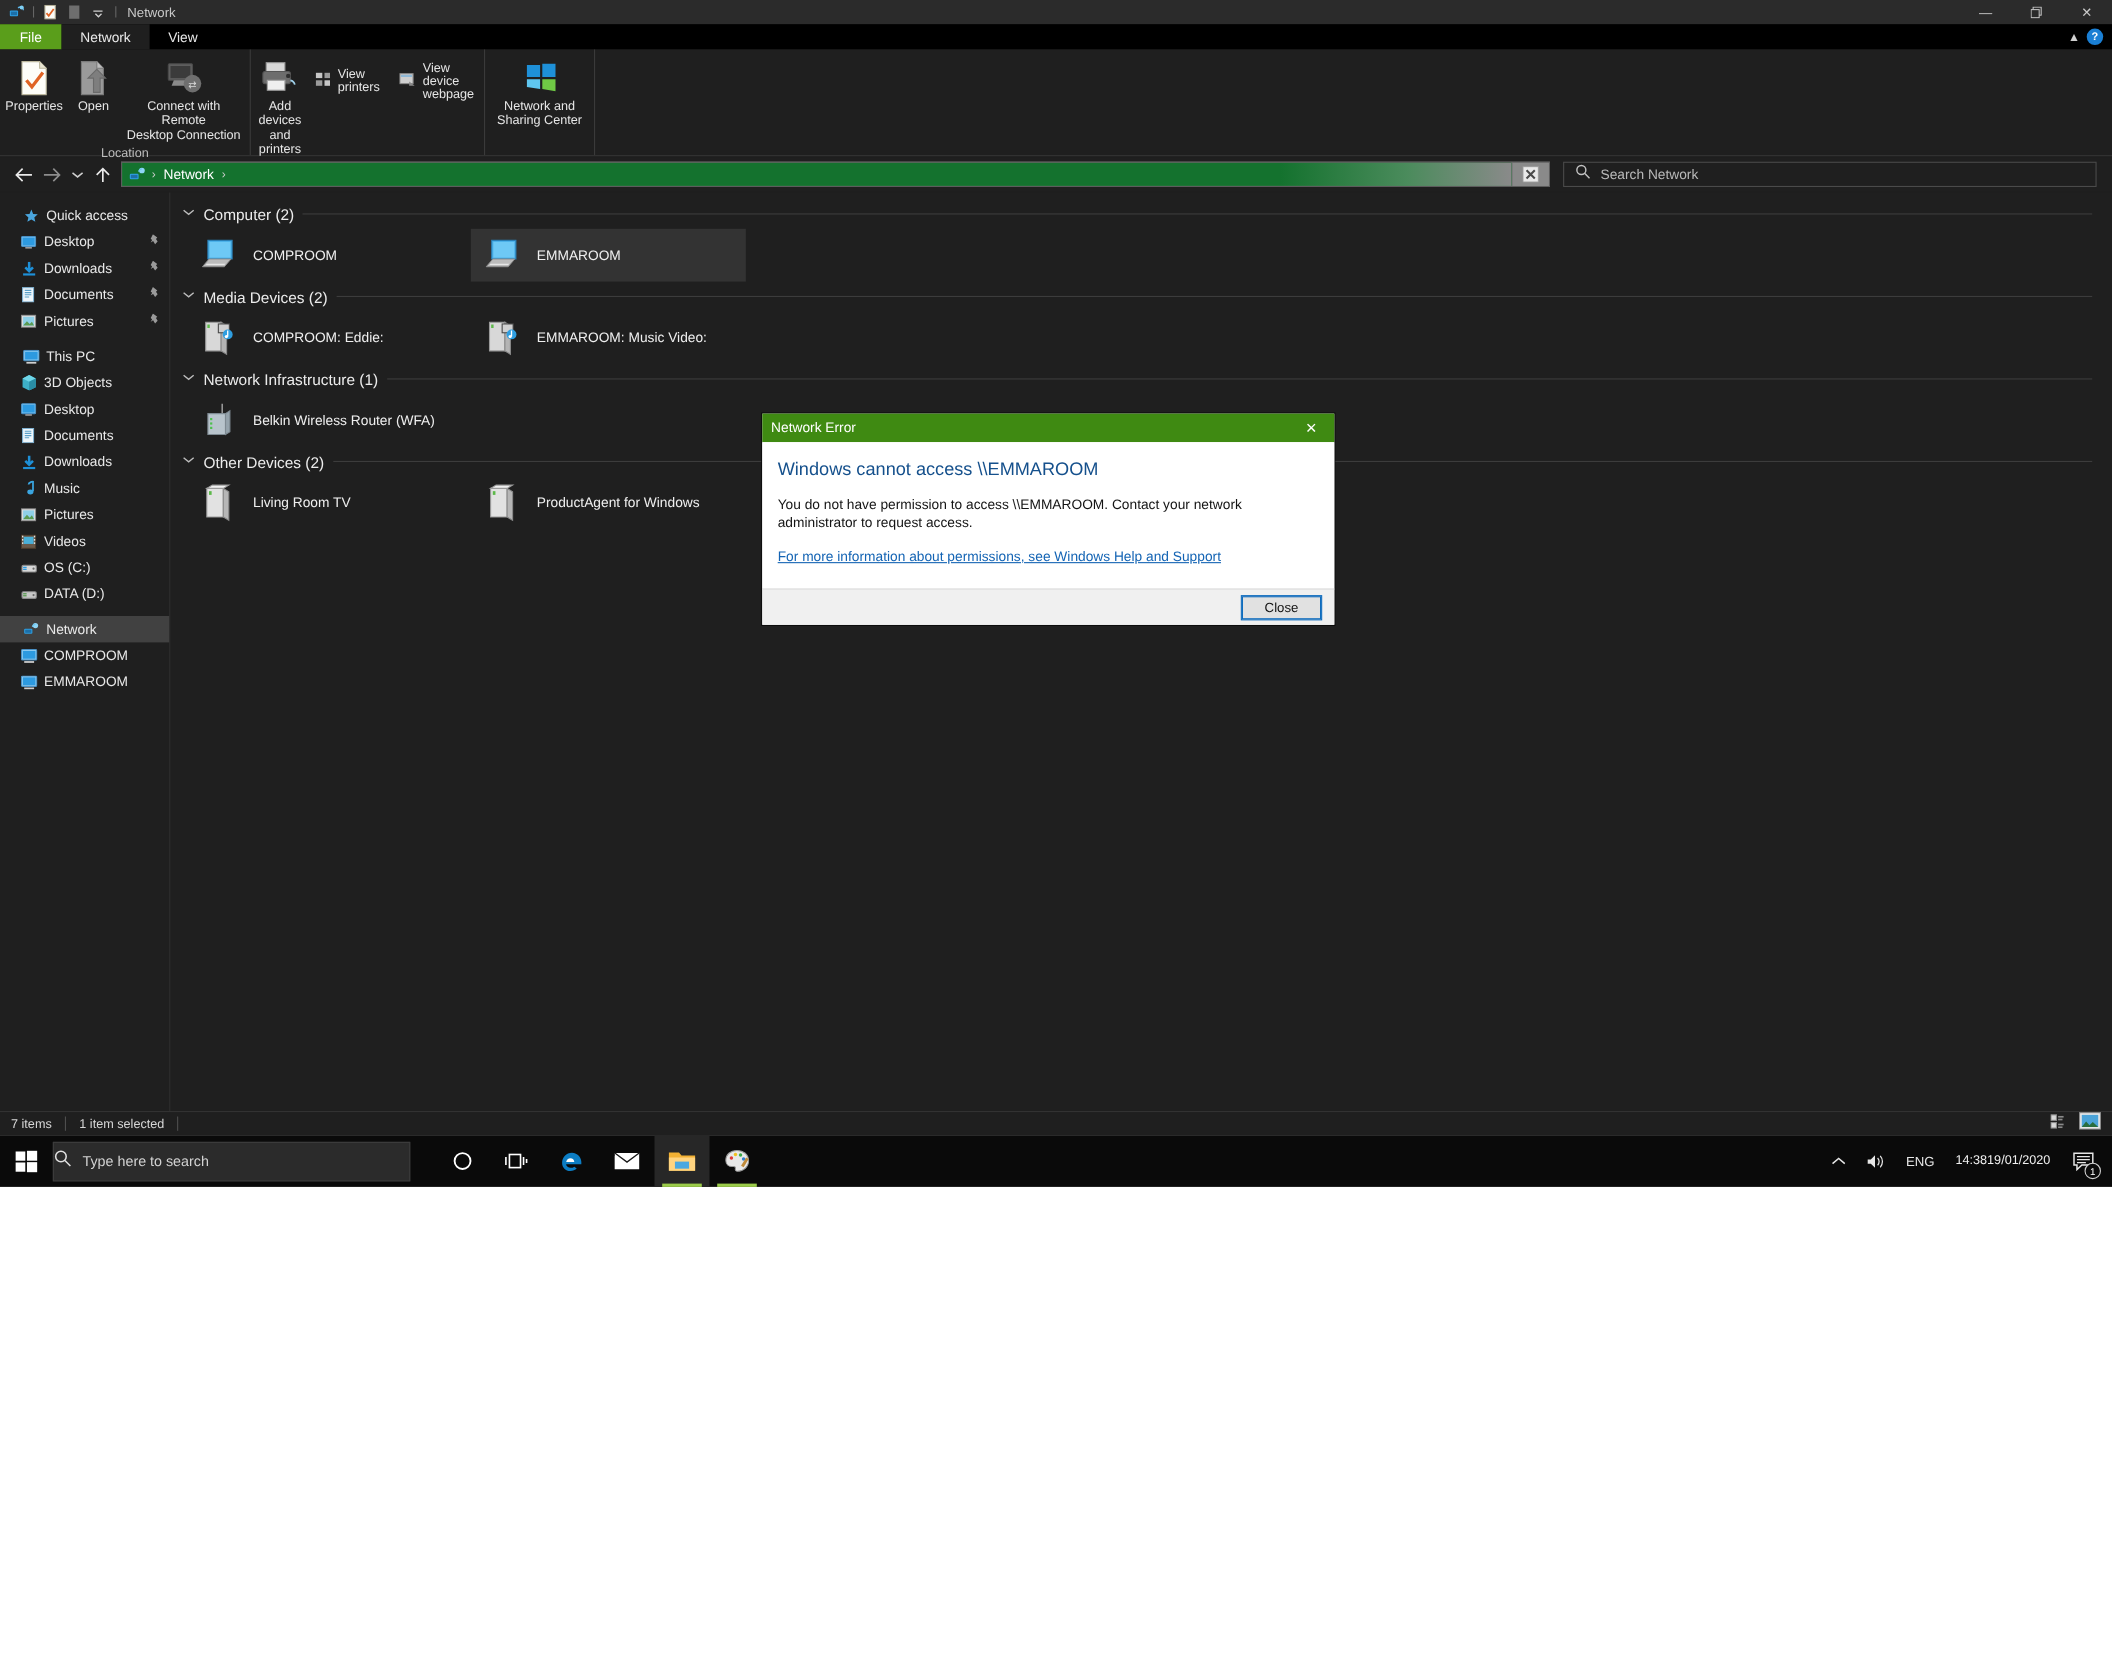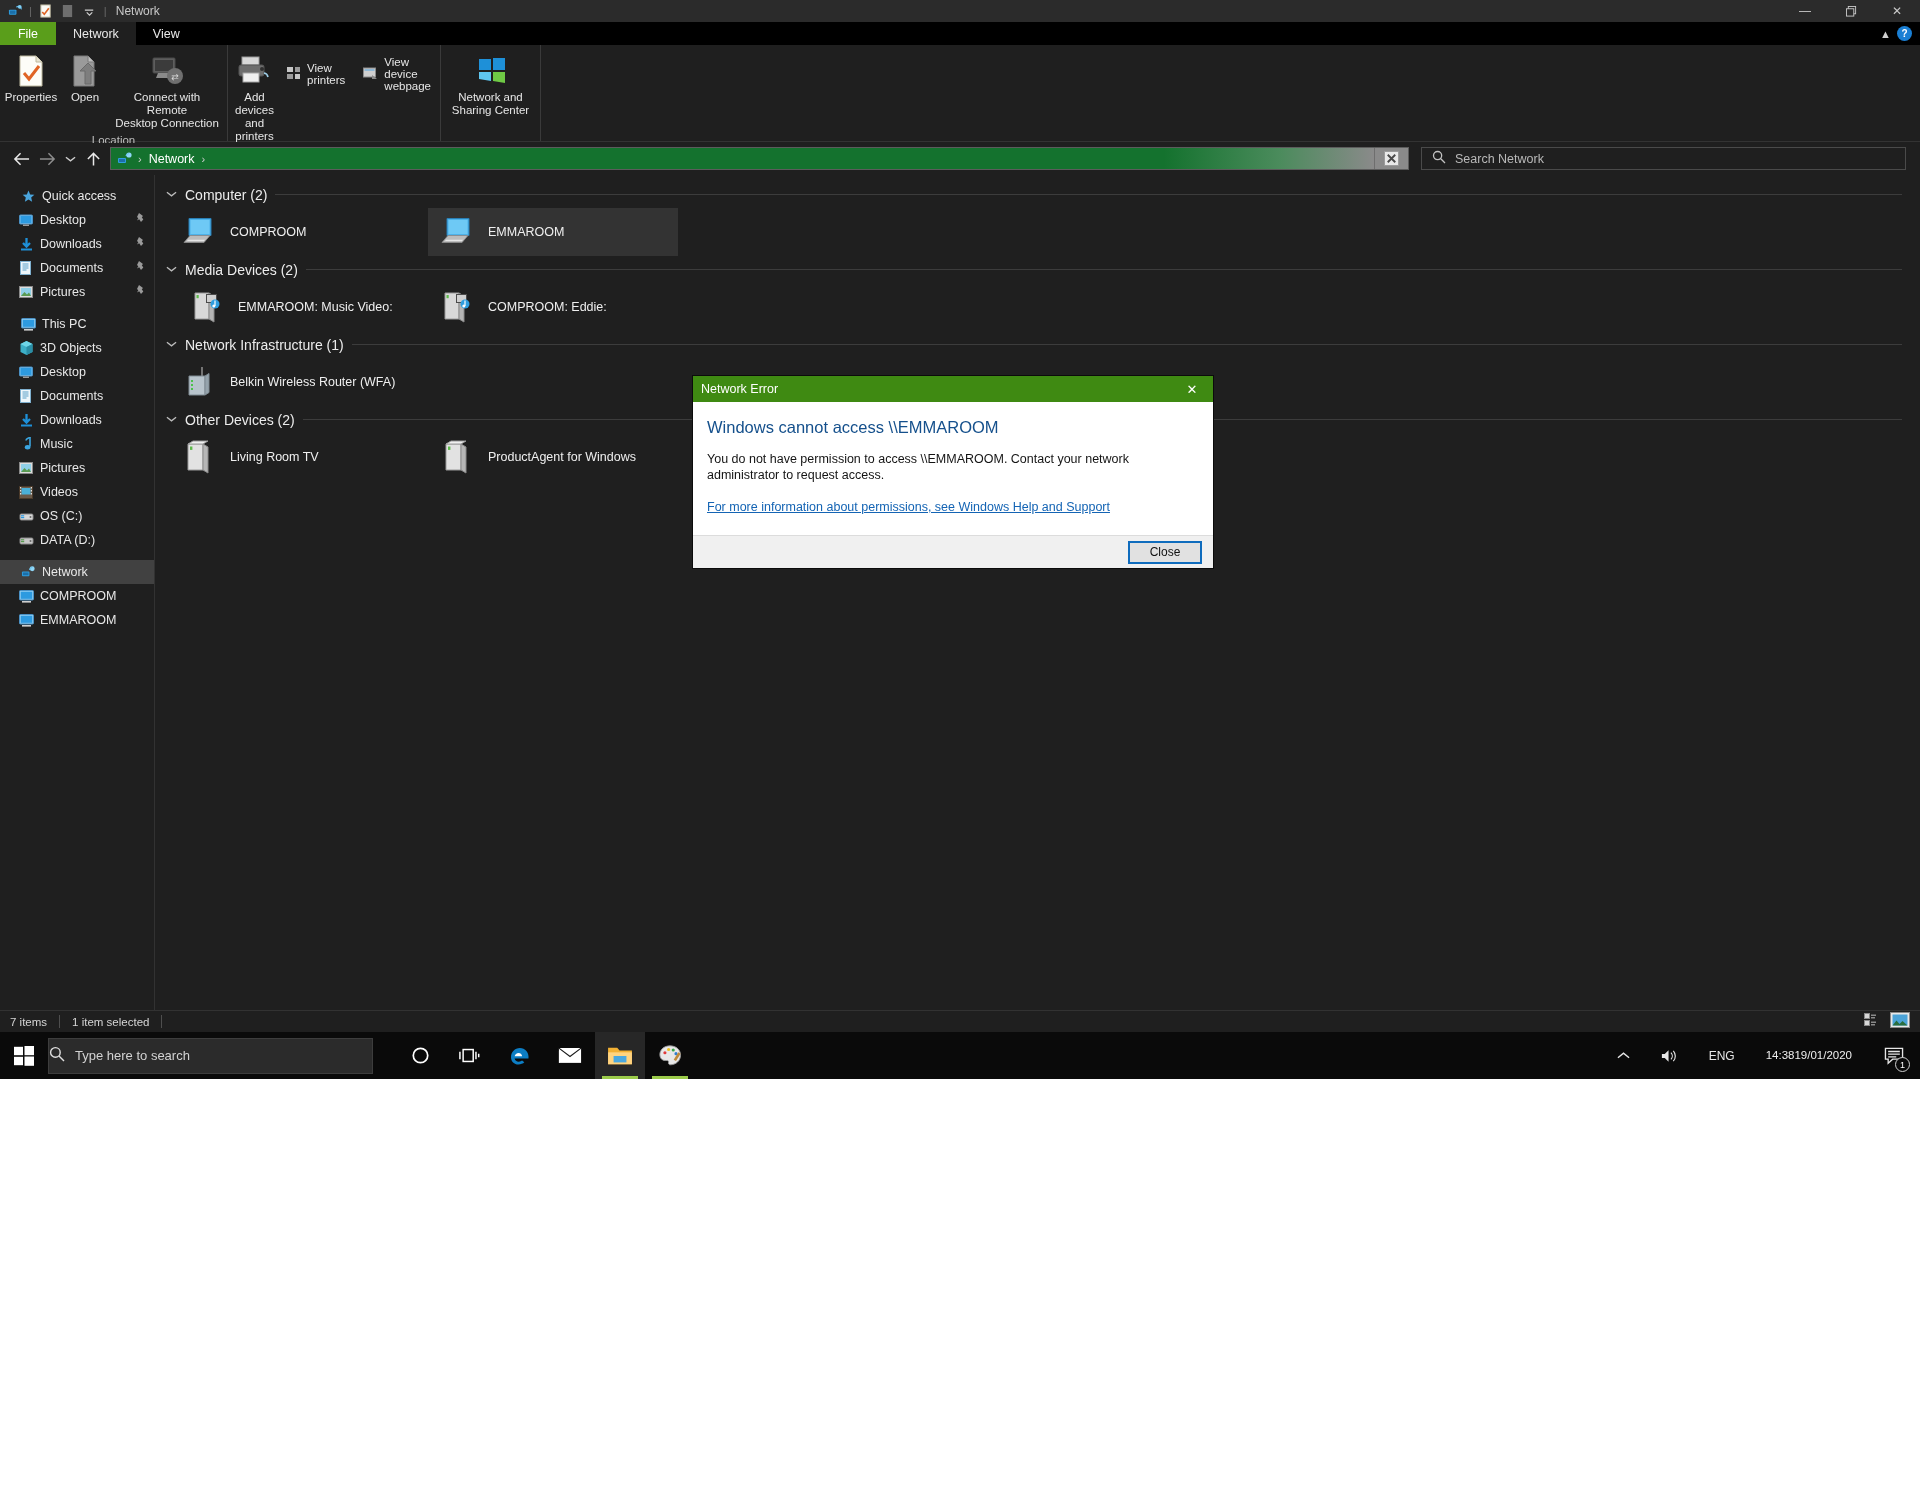--- a/index.html
+++ b/index.html
@@ -210,21 +210,21 @@
     width: 50px; height: 47px; display: flex; align-items: center; justify-content: center;
     position: relative;
   }
   .tb-ico.active { background: #272727; }
   .tb-ico.active::after {
     content: ""; position: absolute; left: 7px; right: 7px; bottom: 0; height: 3px; background: #9bcb4a;
   }
   .tb-ico.running::after {
     content: ""; position: absolute; left: 7px; right: 7px; bottom: 0; height: 3px; background: #9bcb4a;
   }
-  .tray { margin-left: auto; display: flex; align-items: center; gap: 12px; padding-right: 6px; height: 47px;}
+  .tray { margin-left: auto; display: flex; align-items: center; gap: 0px; padding-right: 6px; height: 47px;}
   .tray-item { display: flex; align-items: center; justify-content: center; padding: 0 9px; height: 47px; color: #e6e6e6; font-size: 12px;}
   .tray-clock { display: flex; flex-direction: row; align-items: center; justify-content: center; padding: 0 10px; height: 47px; }
   .tray-clock div { font-size: 11.5px; color: #efefef; line-height: 15px; }
   .tray-action { position: relative; padding: 0 10px; }
   .tray-badge {
     position: absolute; right: 4px; bottom: 7px; width: 15px; height: 15px; border-radius: 50%;
     background: #0a0a0a; border: 1px solid #cfcfcf; color: #fff; font-size: 9px;
     display: flex; align-items: center; justify-content: center;
   }
 </style>
@@ -711,49 +711,49 @@
       <div class="grp-head">
         <span class="grp-chev">
           <svg width="11" height="8" viewBox="0 0 12 8">
               <path d="M1 2l5 4 5-4" stroke="#bdbdbd" stroke-width="1.4" fill="none"></path>
             </svg>
         </span>
         <span class="grp-title">Media Devices (2)</span>
         <span class="grp-rule"></span>
       </div>
       <div class="grp-items">
+        <div class="tile">
+          <span class="tico">
+            <svg width="36" height="36" viewBox="0 0 36 36">
+              <path d="M6 4h14v26H6z" fill="#d8d8d8" stroke="#9a9a9a"></path>
+              <path d="M20 4l5 3v26l-5-3z" fill="#b4b4b4" stroke="#8a8a8a"></path>
+              <rect x="7.5" y="6" width="2.2" height="3.2" fill="#5db94a"></rect>
+              <rect x="17" y="5" width="11" height="9" fill="#4a4a4a"></rect>
+              <rect x="18" y="6" width="9" height="7" fill="#d0d0d0"></rect>
+              <circle cx="26" cy="15" r="4.5" fill="#2f9ee0"></circle>
+              <path d="M26 11.5v5.5" stroke="#fff" stroke-width="1.2"></path>
+              <circle cx="24.8" cy="17" r="1.5" fill="#fff"></circle>
+            </svg>
+          </span>
+          <span class="tlbl">COMPROOM: Eddie:</span>
+        </div>
         <div class="tile" style="margin-left:8px;">
           <span class="tico">
             <svg width="36" height="36" viewBox="0 0 36 36">
               <path d="M6 4h14v26H6z" fill="#d8d8d8" stroke="#9a9a9a"></path>
               <path d="M20 4l5 3v26l-5-3z" fill="#b4b4b4" stroke="#8a8a8a"></path>
               <rect x="7.5" y="6" width="2.2" height="3.2" fill="#5db94a"></rect>
               <rect x="17" y="5" width="11" height="9" fill="#4a4a4a"></rect>
               <rect x="18" y="6" width="9" height="7" fill="#d0d0d0"></rect>
               <circle cx="26" cy="15" r="4.5" fill="#2f9ee0"></circle>
               <path d="M26 11.5v5.5" stroke="#fff" stroke-width="1.2"></path>
               <circle cx="24.8" cy="17" r="1.5" fill="#fff"></circle>
             </svg>
           </span>
           <span class="tlbl">EMMAROOM: Music Video:</span>
-        </div>
-        <div class="tile">
-          <span class="tico">
-            <svg width="36" height="36" viewBox="0 0 36 36">
-              <path d="M6 4h14v26H6z" fill="#d8d8d8" stroke="#9a9a9a"></path>
-              <path d="M20 4l5 3v26l-5-3z" fill="#b4b4b4" stroke="#8a8a8a"></path>
-              <rect x="7.5" y="6" width="2.2" height="3.2" fill="#5db94a"></rect>
-              <rect x="17" y="5" width="11" height="9" fill="#4a4a4a"></rect>
-              <rect x="18" y="6" width="9" height="7" fill="#d0d0d0"></rect>
-              <circle cx="26" cy="15" r="4.5" fill="#2f9ee0"></circle>
-              <path d="M26 11.5v5.5" stroke="#fff" stroke-width="1.2"></path>
-              <circle cx="24.8" cy="17" r="1.5" fill="#fff"></circle>
-            </svg>
-          </span>
-          <span class="tlbl">COMPROOM: Eddie:</span>
         </div>
       </div>
 
       <div class="grp-head">
         <span class="grp-chev">
           <svg width="11" height="8" viewBox="0 0 12 8">
               <path d="M1 2l5 4 5-4" stroke="#bdbdbd" stroke-width="1.4" fill="none"></path>
             </svg>
         </span>
         <span class="grp-title">Network Infrastructure (1)</span>

